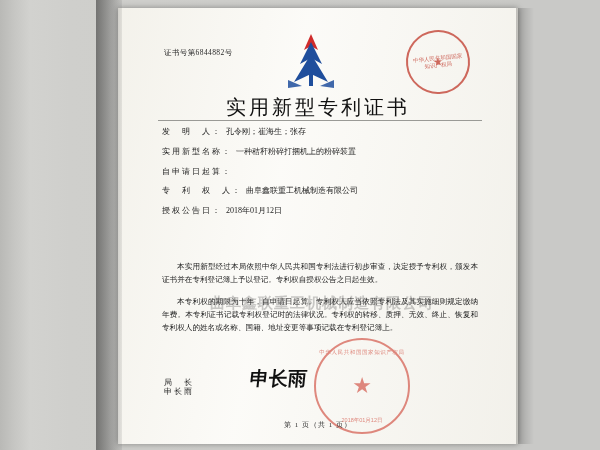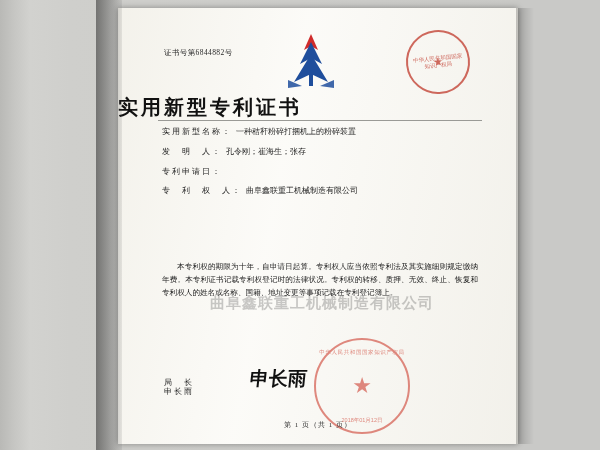--- a/index.html
+++ b/index.html
@@ -57,22 +57,22 @@
   .seal-top .inner{
     font-size:5.5px;line-height:7px;text-align:center;width:52px;
     font-family:"Liberation Sans", sans-serif;
   }
   .seal-top .star{
     position:absolute;left:50%;top:50%;transform:translate(-50%,-50%);
     font-size:11px;
   }
 
   .title{
-    position:absolute;left:0;right:0;top:86px;text-align:left;
-    font-size:20px;font-weight:bold;color:#111;letter-spacing:3px;
+    position:absolute;left:0;right:0;top:86px;text-align:center;
+    font-size:20px;font-weight:normal;color:#111;letter-spacing:3px;
   }
   .rule{
     position:absolute;left:40px;right:36px;top:112px;height:1px;background:#9a9a96;
   }
 
   
   .fields{
     position:absolute;left:44px;top:120px;width:316px;
     font-size:8px;color:#1d1d1d;line-height:1.1;
   }
@@ -165,37 +165,42 @@
     <div class="seal-top">
       <div class="inner">中华人民共和国国家知识产权局</div>
       <div class="star">★</div>
     </div>
 
     <div class="title">实用新型专利证书</div>
     <div class="rule"></div>
 
     <div class="fields">
       <div class="frow">
+        <div class="flabel">发　明　人：</div>
+        <div class="fvalue">孔令刚；崔海生；张存</div>
+      </div>
+      <div class="frow">
         <div class="flabel">实用新型名称：</div>
         <div class="fvalue">一种秸秆粉碎打捆机上的粉碎装置</div>
       </div>
       <div class="frow">
-        <div class="flabel">发　明　人：</div>
-        <div class="fvalue">孔令刚；崔海生；张存</div>
-      </div>
-      <div class="frow">
-        <div class="flabel">专利申请日：</div>
+        <div class="flabel">自申请日起算：</div>
       </div>
       <div class="frow">
         <div class="flabel">专　利　权　人：</div>
         <div class="fvalue">曲阜鑫联重工机械制造有限公司</div>
       </div>
+      <div class="frow">
+        <div class="flabel">授权公告日：</div>
+        <div class="fvalue">2018年01月12日</div>
+      </div>
     </div>
 
     <div class="body-text">
+      <p>本实用新型经过本局依照中华人民共和国专利法进行初步审查，决定授予专利权，颁发本证书并在专利登记簿上予以登记。专利权自授权公告之日起生效。</p>
       <p>本专利权的期限为十年，自申请日起算。专利权人应当依照专利法及其实施细则规定缴纳年费。本专利证书记载专利权登记时的法律状况。专利权的转移、质押、无效、终止、恢复和专利权人的姓名或名称、国籍、地址变更等事项记载在专利登记簿上。</p>
     </div>
 
     <div class="watermark">曲阜鑫联重工机械制造有限公司</div>
 
     <div class="dots"></div>
 
     <div class="sig-label">局　长</div>
     <div class="sig-label2">申长雨</div>
     <div class="signature">申长雨</div>

